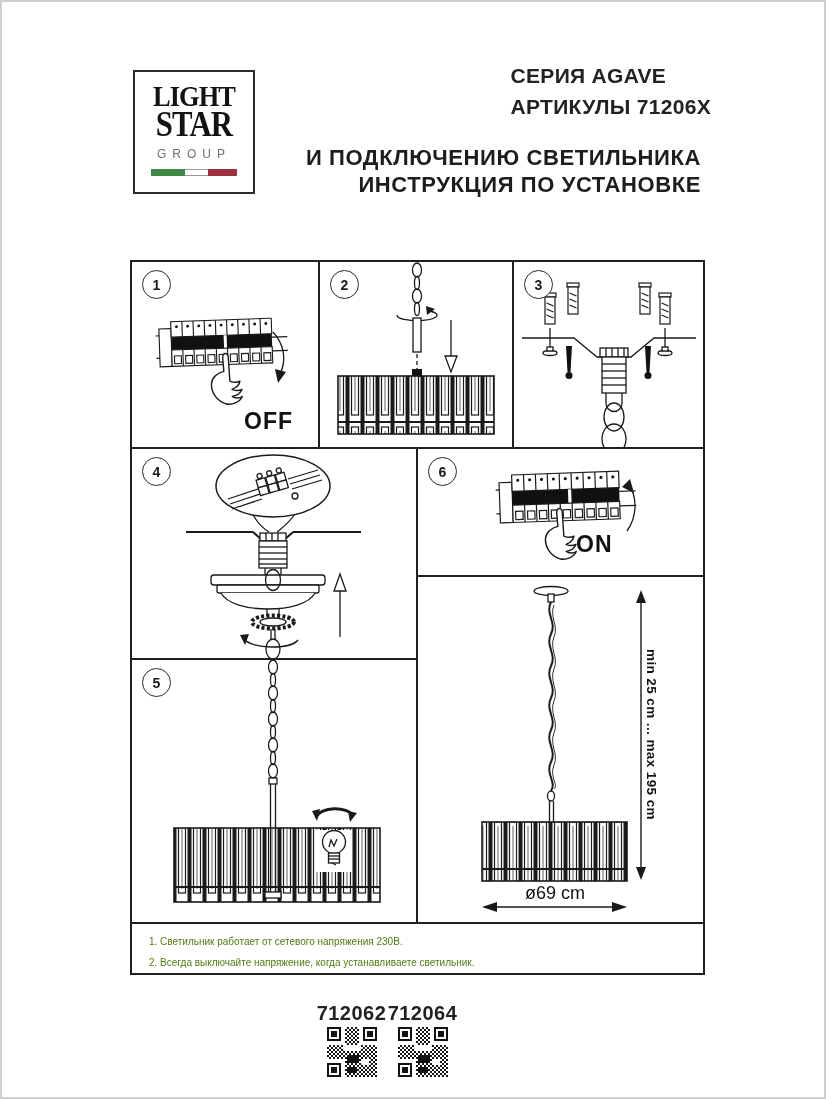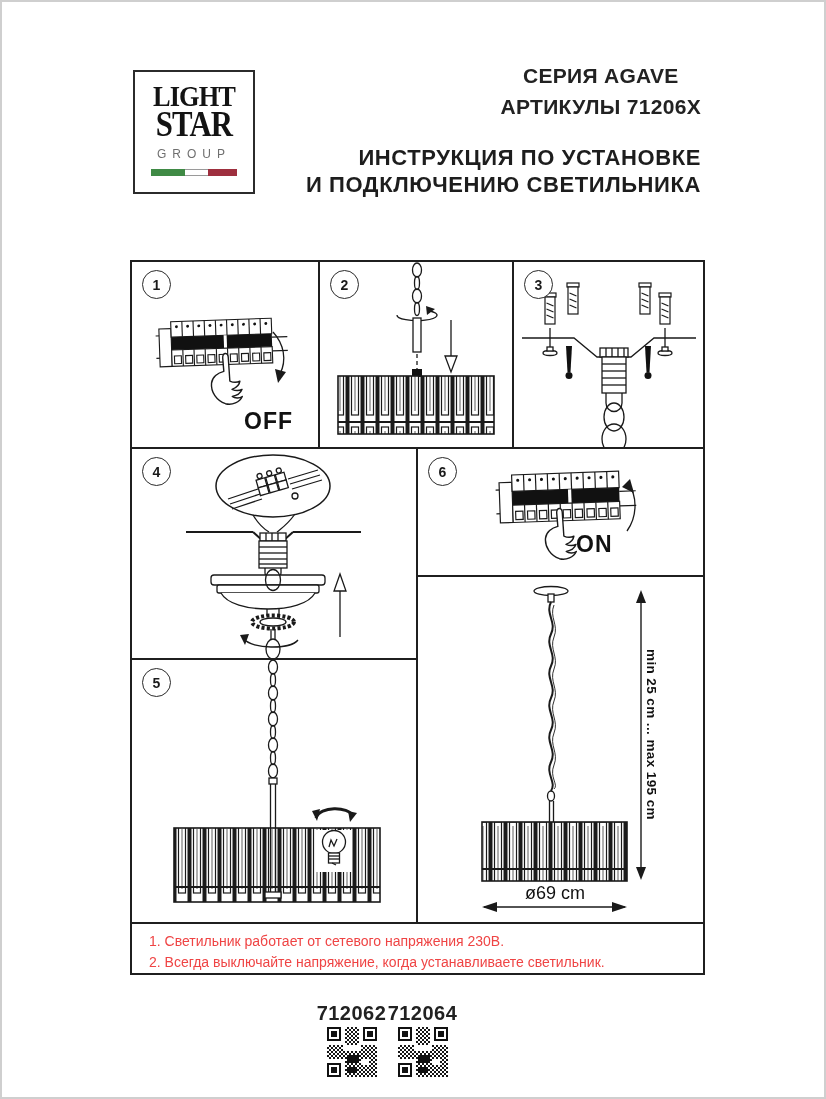--- a/index.html
+++ b/index.html
@@ -7,33 +7,33 @@
         font-family:"Liberation Sans","DejaVu Sans",sans-serif;color:#1a1a1a;}
   
   .logo-box{position:absolute;left:131px;top:68px;width:122px;height:124px;border:2px solid #2b2b2b;box-sizing:border-box;text-align:center;}
   .logo-light{font-family:"Liberation Serif","DejaVu Serif",serif;font-weight:700;font-size:30px;line-height:26px;margin-top:11px;transform:scaleX(.88);letter-spacing:-1px;color:#131313;}
   .logo-star{font-family:"Liberation Serif","DejaVu Serif",serif;font-weight:700;font-size:35px;line-height:31px;transform:scaleX(.88);letter-spacing:-1px;color:#131313;}
   .logo-group{font-size:12px;letter-spacing:6px;color:#6f6f6f;margin-top:7px;}
   .logo-flag{width:86px;height:7px;margin:8px auto 0;display:flex;}
   .logo-flag .fg{flex:0 0 40%;background:#3f8a45;}
   .logo-flag .fw{flex:0 0 26%;background:#fff;border-top:1px solid #9a9a9a;border-bottom:1px solid #9a9a9a;box-sizing:border-box;}
   .logo-flag .fr{flex:0 0 34%;background:#9e2f3e;}
-  .hdr-series{position:absolute;right:123px;top:58px;text-align:center;font-weight:700;font-size:21px;line-height:31px;letter-spacing:.3px;color:#222;margin-left:20px;}
+  .hdr-series{position:absolute;right:113px;top:58px;text-align:left;font-weight:700;font-size:21px;line-height:31px;letter-spacing:.3px;color:#222;margin-left:20px;}
   .hdr-title{position:absolute;right:123px;top:142px;text-align:right;font-weight:700;font-size:22px;line-height:27px;letter-spacing:.6px;color:#1d1d1d;}
   
   .panel{position:absolute;border:2px solid #1f1f1f;box-sizing:border-box;background:#fff;}
   .panel svg{position:absolute;left:0;top:0;}
   .badge{position:absolute;left:10px;top:8px;width:27px;height:27px;border:1.7px solid #2a2a2a;border-radius:50%;
          display:flex;align-items:center;justify-content:center;font-size:14px;font-weight:700;background:#fff;z-index:3;}
   .pwr-label{position:absolute;font-weight:700;font-size:23px;letter-spacing:1px;color:#111;z-index:2;}
   .dim-v{position:absolute;left:226px;top:72px;height:166px;display:flex;align-items:center;writing-mode:vertical-rl;
          font-weight:700;font-size:13.5px;letter-spacing:.4px;white-space:nowrap;color:#111;}
   .dim-h{position:absolute;left:64px;top:306px;width:146px;text-align:center;font-weight:400;font-size:18px;color:#111;}
   .notes{position:absolute;left:128px;top:920px;width:575px;height:53px;border:2px solid #1f1f1f;box-sizing:border-box;
-         padding:7px 0 8px 17px;font-size:14px;line-height:21px;color:#ef4444;background:#fff;}
+         padding:7px 0 8px 17px;font-size:10px;line-height:21px;color:#4d7c0f;background:#fff;}
   
   .code{position:absolute;top:1000px;width:75px;text-align:center;font-weight:700;font-size:20px;letter-spacing:.5px;color:#222;}
   .qr{position:absolute;top:1025px;width:50px;height:50px;}
   svg .ln{stroke:#1a1a1a;stroke-width:1.3;fill:none;}
 </style>
 </head>
 <body>
 
 <div class="page">
 
@@ -134,22 +134,22 @@
         <span class="fg"></span>
         <span class="fw"></span>
         <span class="fr"></span>
       </div>
   </div>
   <div class="hdr-series">
     <div>СЕРИЯ AGAVE</div>
     <div>АРТИКУЛЫ 71206X</div>
   </div>
   <div class="hdr-title">
+    <div>И ПОДКЛЮЧЕНИЮ СВЕТИЛЬНИКА</div>
     <div>ИНСТРУКЦИЯ ПО УСТАНОВКЕ</div>
-    <div>И ПОДКЛЮЧЕНИЮ СВЕТИЛЬНИКА</div>
   </div>
 
   <div class="panel" style="left:128px;top:258px;width:190px;height:189px;">
     <div class="badge">1</div>
     <svg width="186" height="185" viewBox="0 0 186 185">
       <use href="#breaker" xlink:href="#breaker" transform="translate(24,56) scale(0.86)"></use>
       <path class="ln" d="M141,70 C152,82 155,98 148,112"></path>
       <polygon points="143,107 154,110 146,121" fill="#1a1a1a"></polygon>
       <g>
           <use href="#hand" xlink:href="#hand" transform="translate(80,88) rotate(6)"></use>

